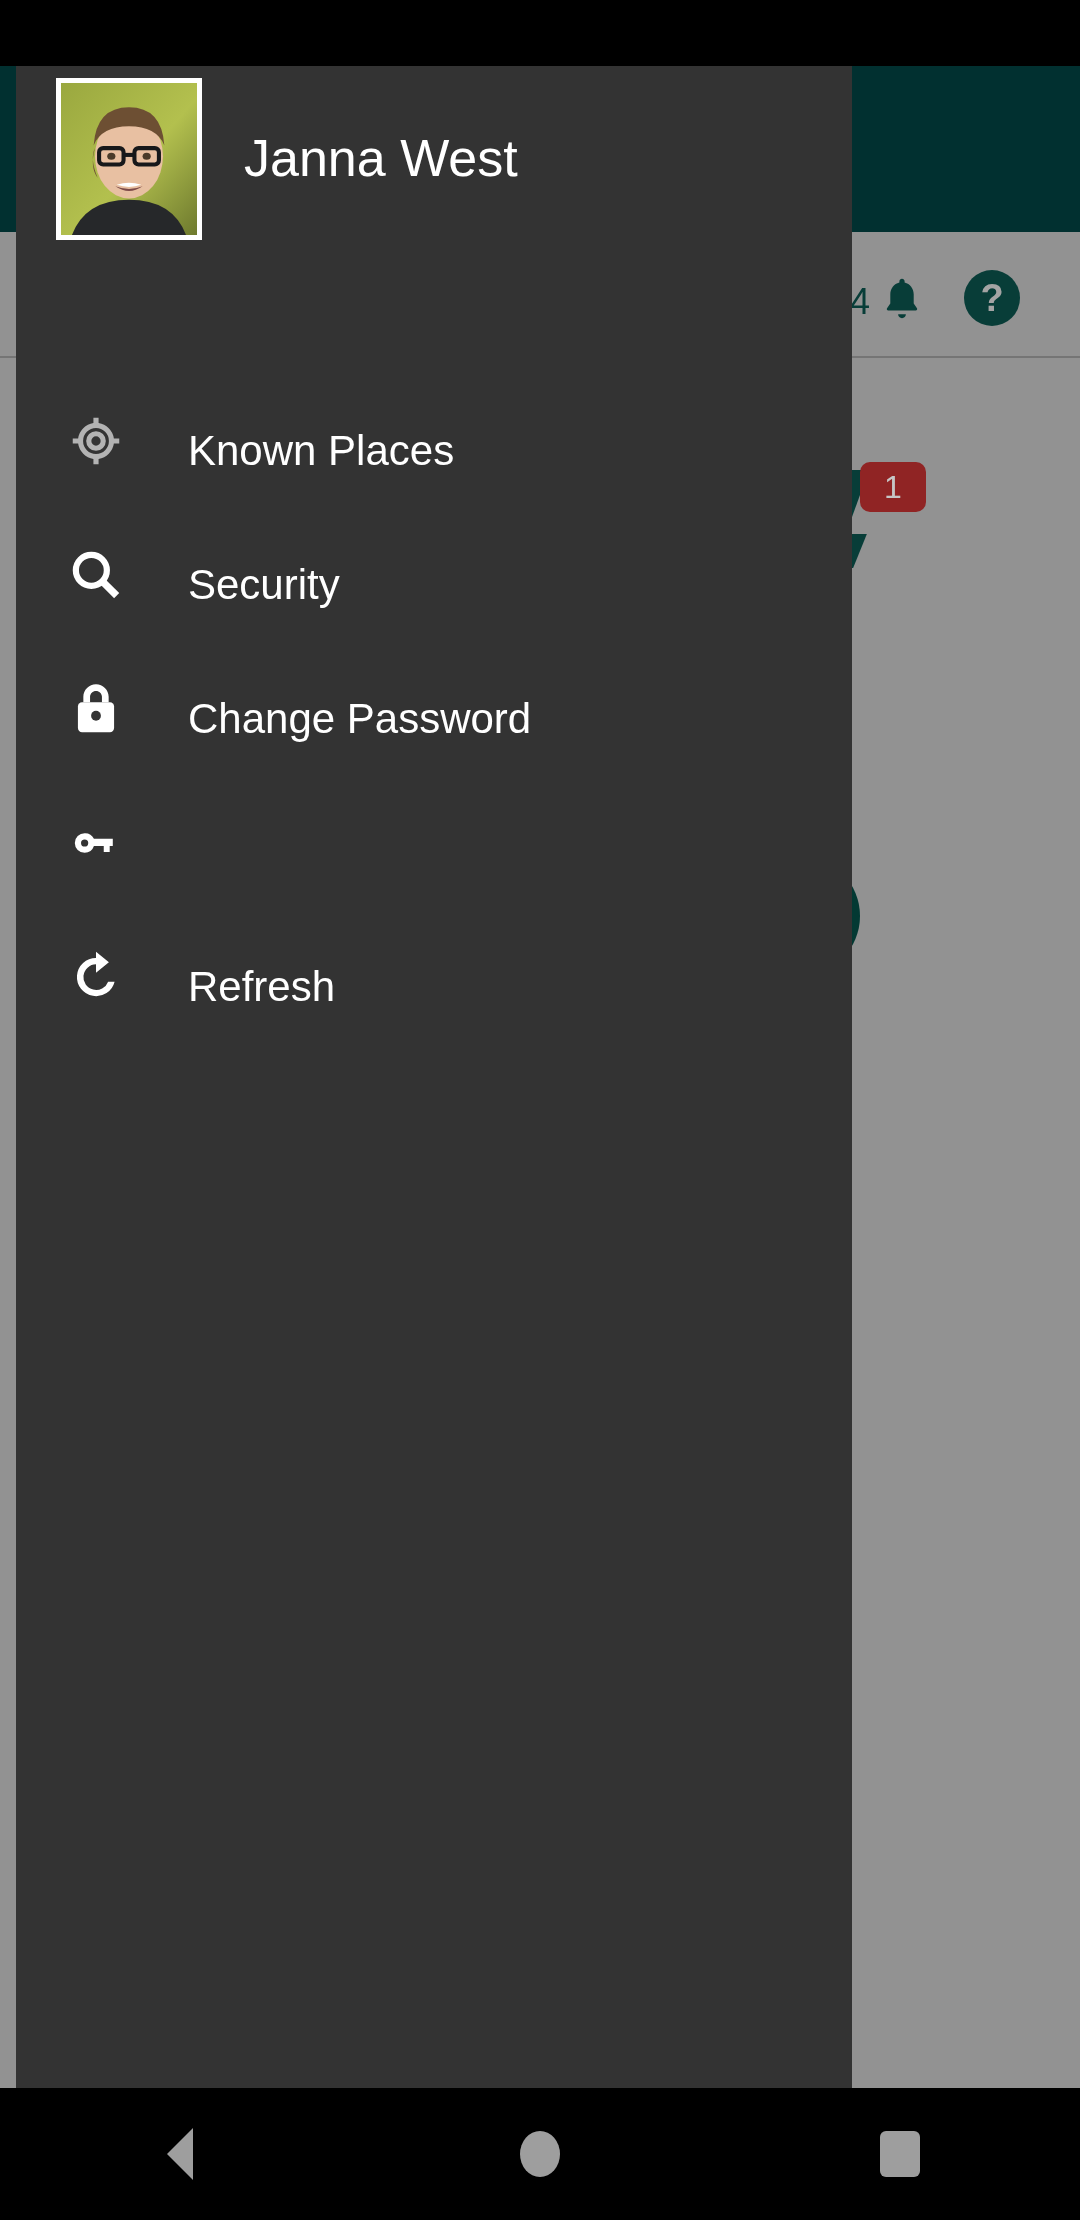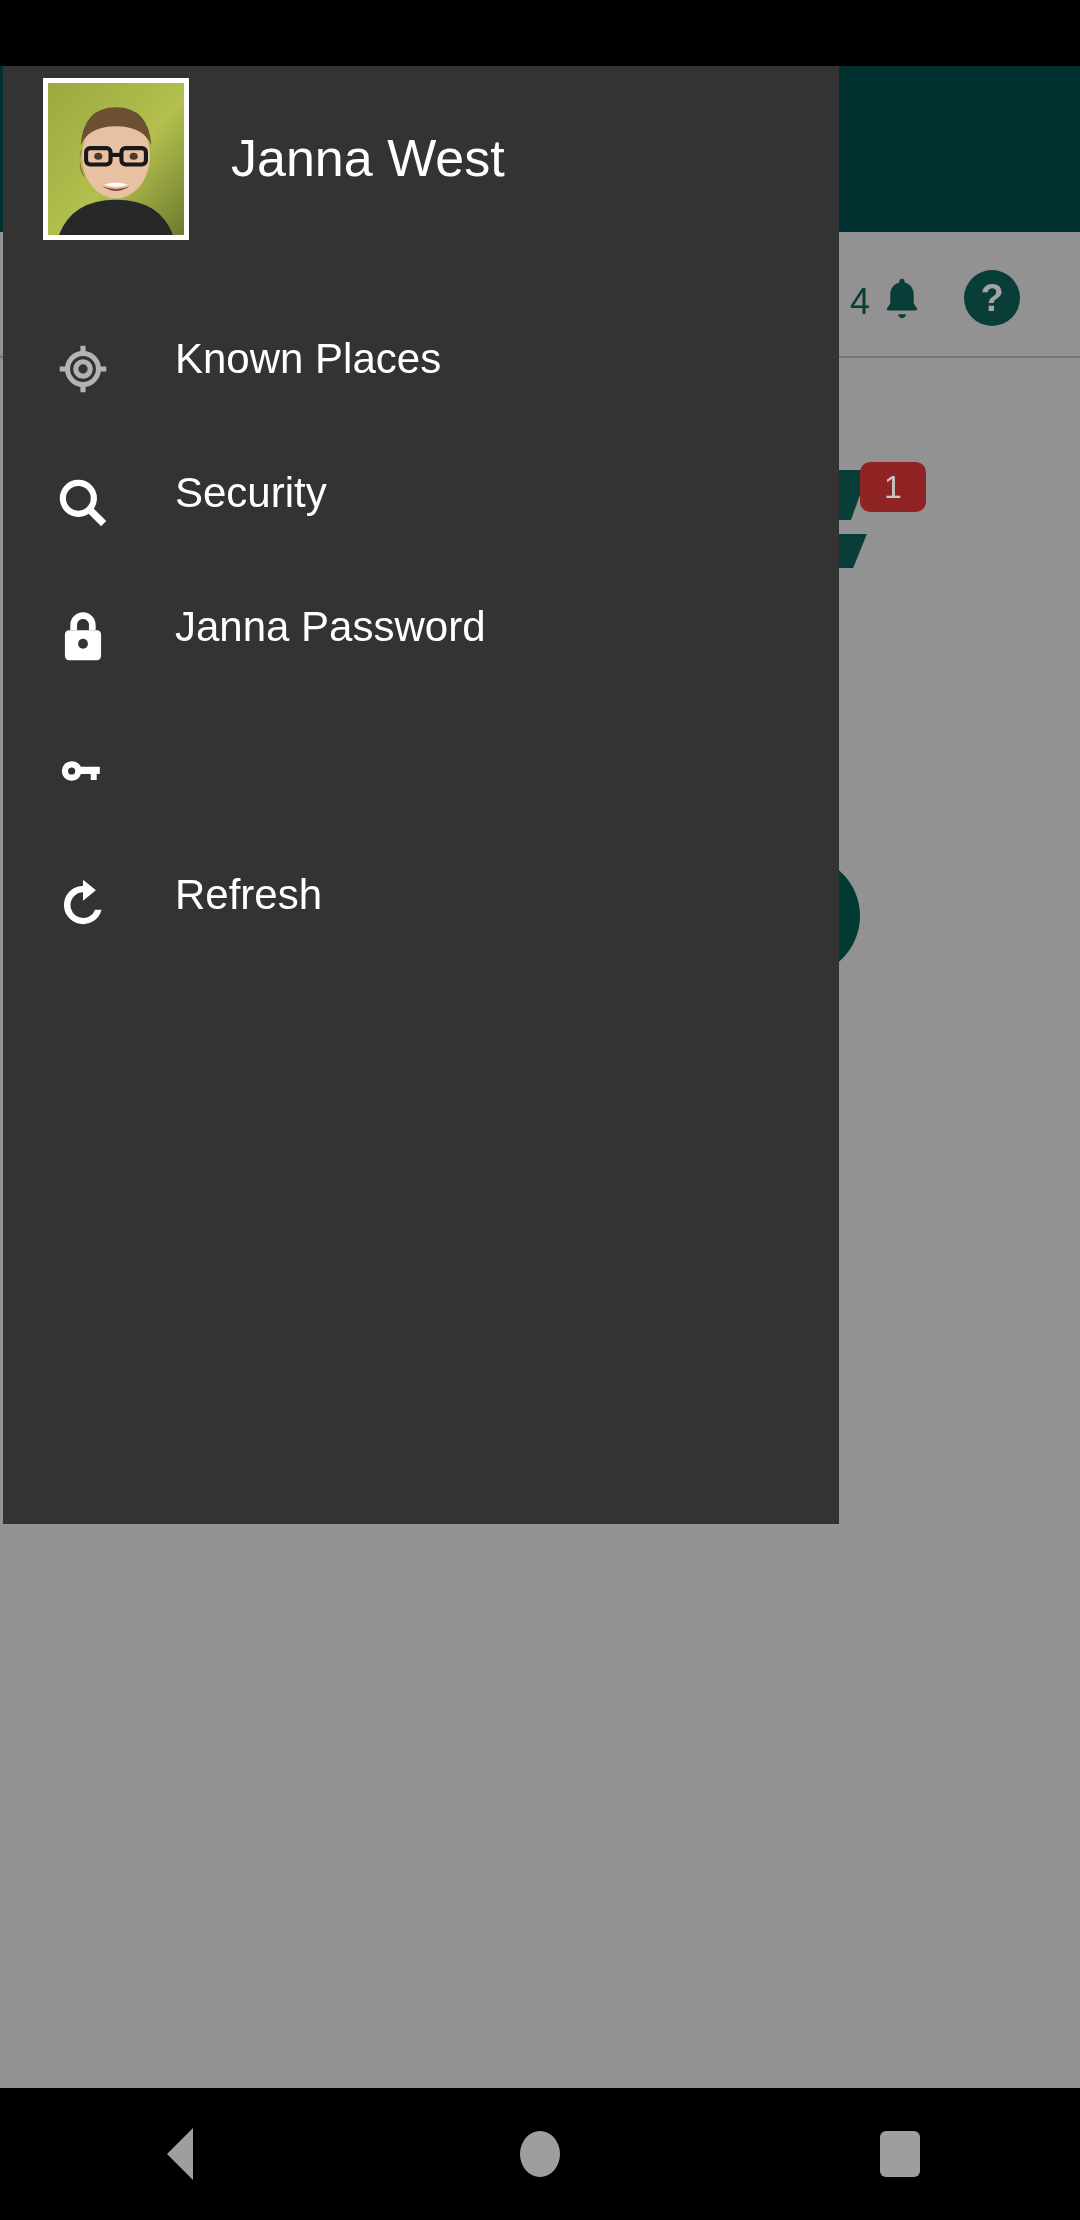--- a/index.html
+++ b/index.html
@@ -136,23 +136,23 @@
     position: absolute;
     left: 0; top: 66px;
     width: 1080px;
     height: 2022px;
     background: rgba(0,0,0,0.18);
   }
 
   
   .drawer {
     position: absolute;
-    left: 3px; top: 66px;
+    left: 16px; top: 66px;
     width: 836px;
-    height: 1458px;
+    height: 2022px;
     background: #333333;
     overflow: hidden;
   }
   .drawer-header {
     position: relative;
     height: 180px;
     display: flex;
     align-items: center;
   }
   .avatar {
@@ -178,21 +178,21 @@
 
   .drawer-menu {
     position: absolute;
     left: 0; top: 272px;
     width: 836px;
   }
   .menu-item {
     position: relative;
     height: 134px;
     display: flex;
-    align-items: flex-start;
+    align-items: flex-end;
     cursor: pointer;
   }
   .menu-icon {
     width: 96px;
     margin-left: 32px;
     display: flex;
     align-items: center;
     justify-content: center;
     flex: 0 0 auto;
   }
@@ -336,21 +336,21 @@
       </div>
 
       <div class="menu-item">
         <span class="menu-icon">
           <svg width="62" height="62" viewBox="0 0 24 24" fill="#ffffff" aria-hidden="true">
             <path d="M12 2.4c-2.7 0-4.9 2.2-4.9 4.9V9.4h2.6V7.3c0-1.27 1.03-2.3 2.3-2.3s2.3 1.03 2.3 2.3v2.1h2.6V7.3c0-2.7-2.2-4.9-4.9-4.9z"></path>
             <rect x="5" y="9.4" width="14" height="11.6" rx="1.6"></rect>
             <circle cx="12" cy="14.6" r="1.9" fill="#333333"></circle>
           </svg>
         </span>
-        <span class="menu-label">Janna Password</span>
+        <span class="menu-label">Change Password</span>
       </div>
 
       <div class="menu-item">
         <span class="menu-icon">
           <svg width="62" height="62" viewBox="0 0 24 24" fill="#ffffff" aria-hidden="true">
             <path d="M7.6 8.2a3.8 3.8 0 1 0 0 7.6 3.82 3.82 0 0 0 3.6-2.6H15v2.3h2.3v-2.3h1.2V10.4H11.2A3.82 3.82 0 0 0 7.6 8.2zm0 2.4a1.4 1.4 0 1 1 0 2.8 1.4 1.4 0 0 1 0-2.8z"></path>
           </svg>
         </span>
       </div>
 

